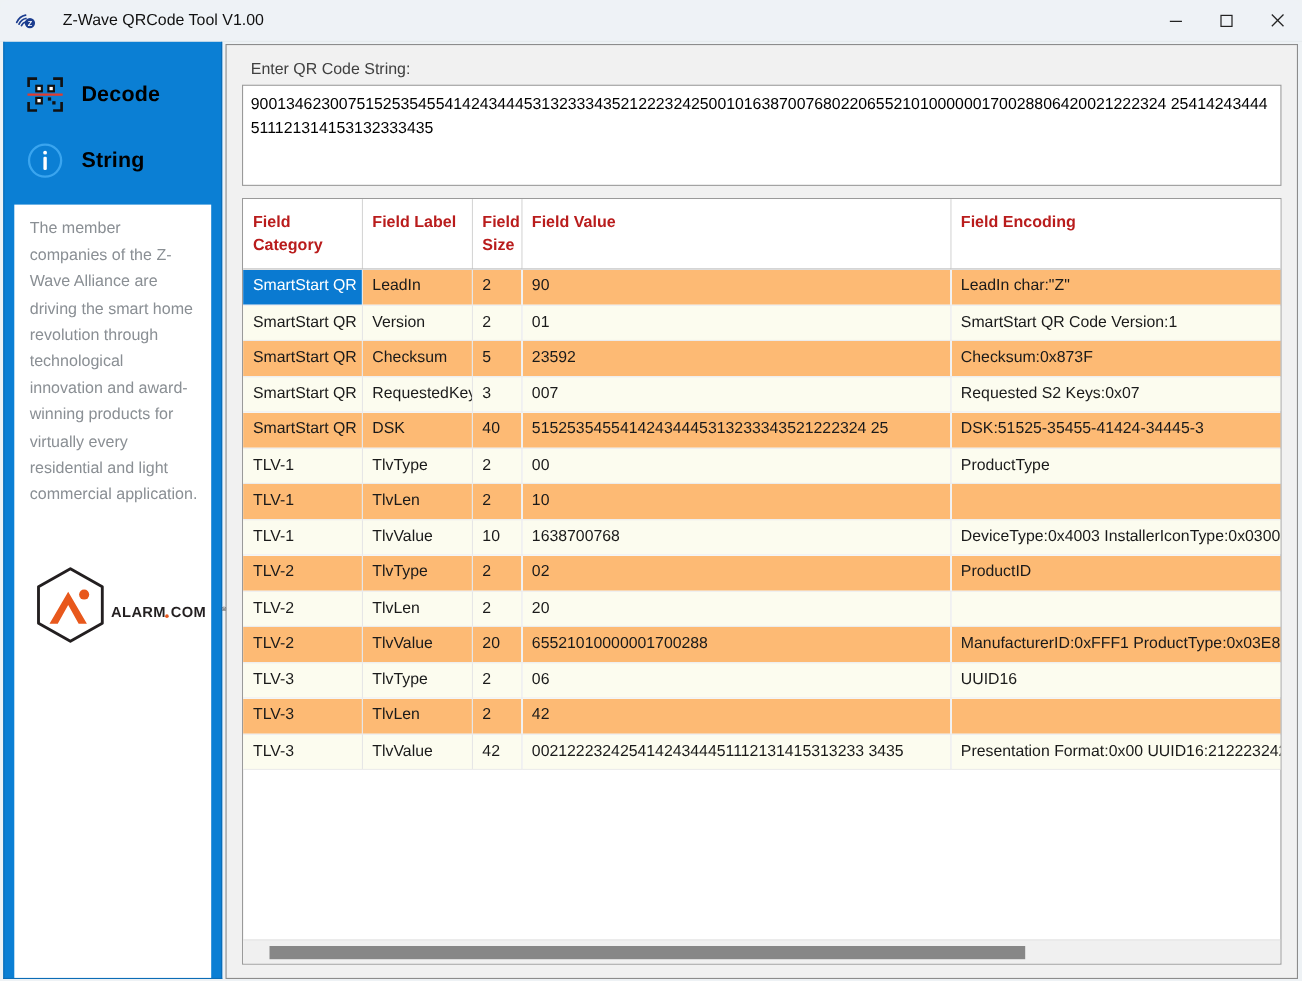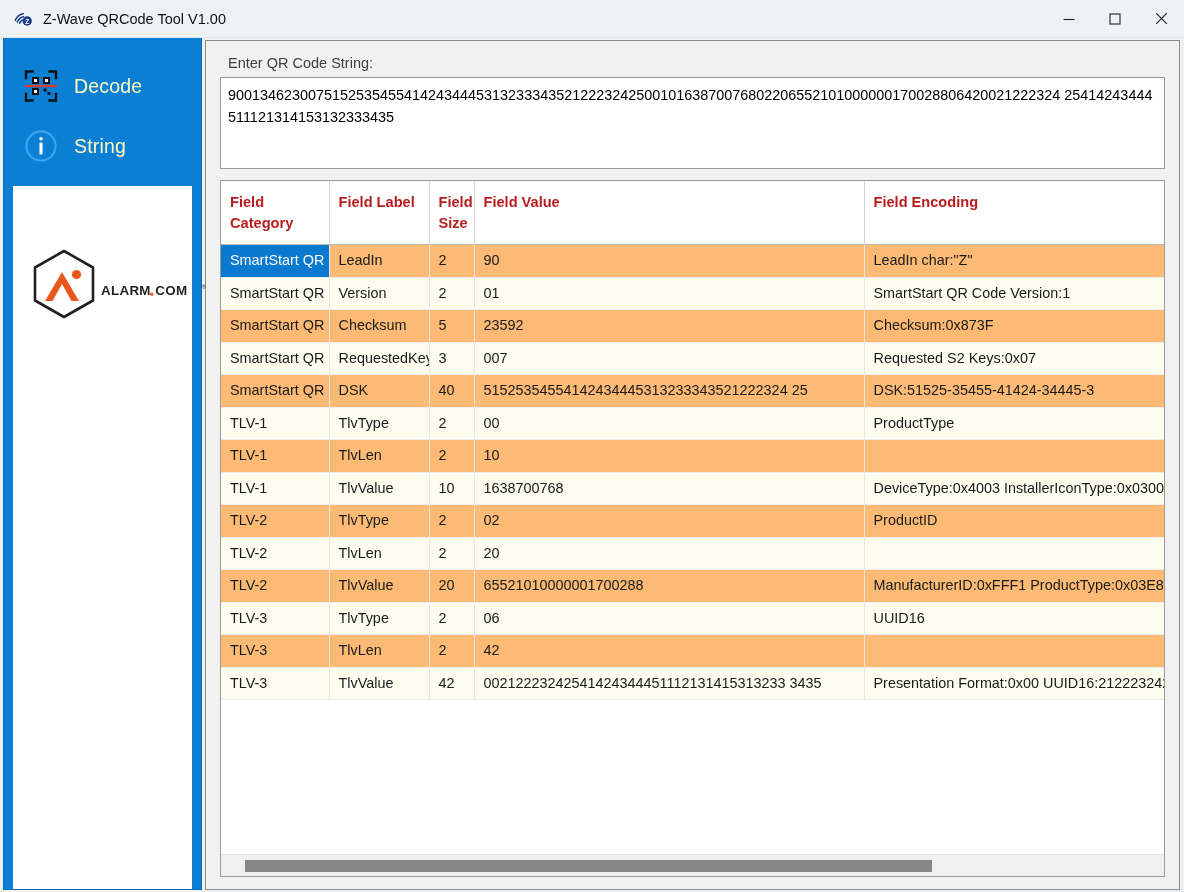--- a/index.html
+++ b/index.html
@@ -17,21 +17,21 @@
     display: flex; flex-direction: column;
   }
   
   .titlebar {
     height: 38px; flex: 0 0 38px;
     background: #eef2f6;
     display: flex; align-items: center;
     border-top-left-radius: 8px; border-top-right-radius: 8px;
     border-bottom: 1px solid #e2e6ea;
   }
-  .title-left { display: flex; align-items: center; padding-left: 12px; flex: 1 1 auto; min-width: 0; }
+  .title-left { display: flex; align-items: center; padding-left: 12px; flex: 1 1 auto; min-width: 0; gap: 14px; }
   .app-icon { width: 22px; height: 22px; margin-right: 9px; flex: 0 0 auto; }
   .title-text {
     font-size: 14.5px; color: #111; white-space: nowrap;
     overflow: hidden; text-overflow: ellipsis;
   }
   .win-controls { display: flex; height: 38px; flex: 0 0 auto; }
   .win-btn {
     width: 46px; height: 38px;
     display: flex; align-items: center; justify-content: center;
     cursor: default;
@@ -56,21 +56,21 @@
     display: flex; align-items: center;
     height: 60px; padding-left: 18px;
     cursor: default;
   }
   .nav-icon {
     width: 38px; height: 38px; flex: 0 0 38px;
     margin-right: 14px;
     display: flex; align-items: center; justify-content: center;
   }
   .nav-label {
-    color: #fef9c3; font-size: 19.5px; font-weight: normal;
+    color: #000000; font-size: 19.5px; font-weight: bold;
     letter-spacing: .2px;
   }
   .blurb {
     margin: 10px 9px 0 9px;
     background: #ffffff;
     padding: 10px 12px 12px 14px;
     flex: 1 1 auto;
     min-height: 0;
   }
   .blurb p {
@@ -274,20 +274,21 @@
               <circle cx="17" cy="9.8" r="1.75" fill="#ffffff"></circle>
               <rect x="15.45" y="13.4" width="3.1" height="12.2" rx="1.2" fill="#ffffff"></rect>
             </svg>
           </span>
           <span class="nav-label">String</span>
         </div>
 
       </div>
 
       <div class="blurb">
+        <p>The member companies of the Z-Wave Alliance are driving the smart home revolution through technological innovation and award-winning products for virtually every residential and light commercial application.</p>
 
         <div class="logo-wrap">
           <span class="logo-mark">
             <svg viewBox="0 0 74 80" width="74" height="80">
               <path d="M37 3 L66 19.5 V52.5 L37 69 L8 52.5 V19.5 Z" fill="none" stroke="#231f20" stroke-width="2.6" stroke-linejoin="round"></path>
               <path d="M18 53 L35 24 L52 53 L44.5 53 L35 36 L25.5 53 Z" fill="#e8581c"></path>
               <circle cx="49.5" cy="26.5" r="4.6" fill="#e8581c"></circle>
             </svg>
           </span>
           <span class="logo-word">

